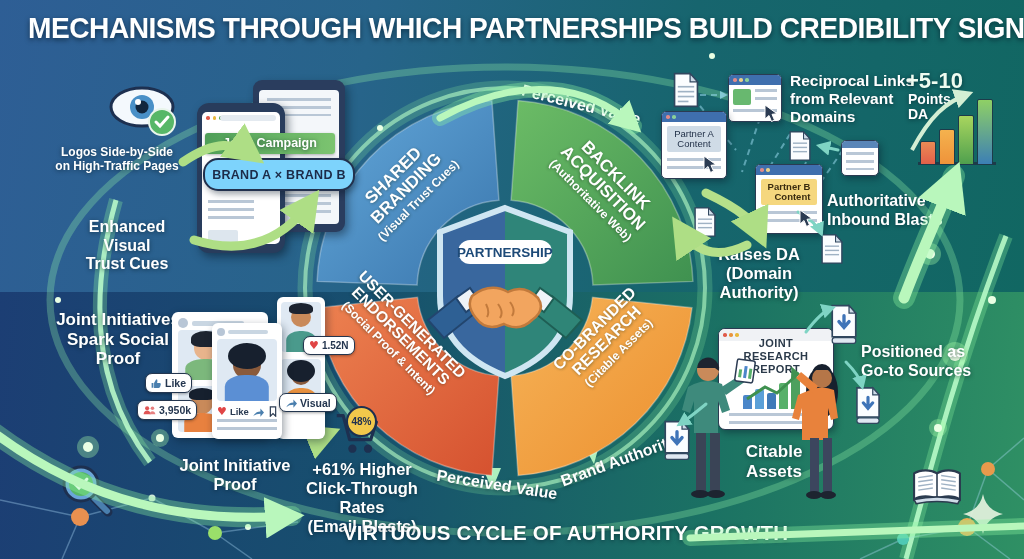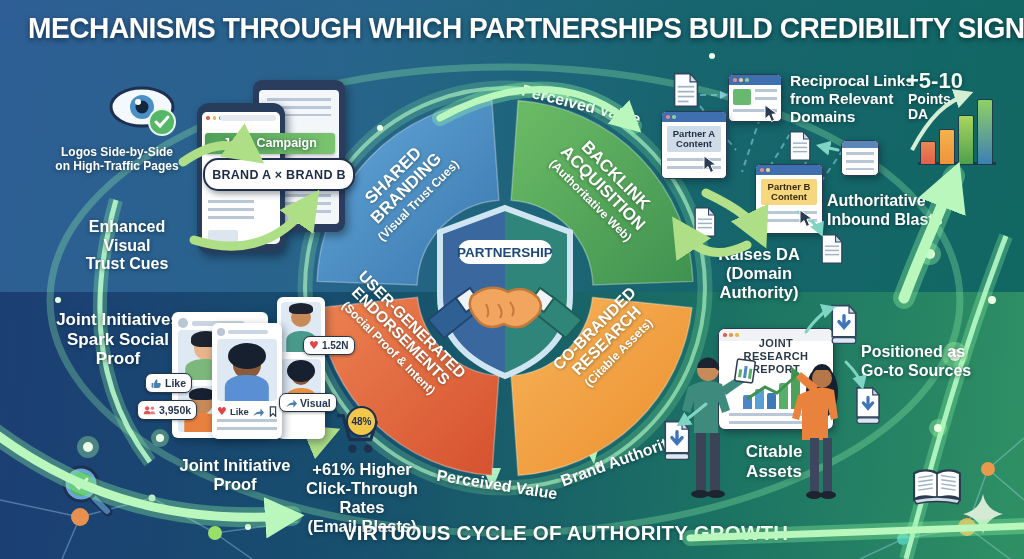--- a/index.html
+++ b/index.html
@@ -215,21 +215,21 @@
           <span class="bdot" style="background:#57a85c"></span>
       </div>
       <div class="abs" style="left:18px;top:3px;width:56px;height:6px;background:#e4eaf0;border-radius:3px"></div>
       <div class="abs lines" style="left:6px;top:88px;width:46px;height:24px"></div>
       <div class="abs" style="left:6px;top:118px;width:30px;height:16px;background:#dde6ee;border-radius:2px"></div>
     </div>
   </div>
   <div class="abs" style="left:205px;top:133px;width:130px;height:21px;background:linear-gradient(90deg,#4f9e58,#7cc470);border-radius:3px;display:flex;align-items:center;justify-content:center;box-shadow:0 1px 3px rgba(0,0,0,.3)">
     <span class="cap" style="position:static;font-size:12.5px">Joint Campaign</span>
   </div>
-  <div class="abs" style="left:203px;top:158px;width:148px;height:29px;background:#ffffff;border:2px solid #22314e;border-radius:15px;display:flex;align-items:center;justify-content:center;box-shadow:2px 3px 6px rgba(8,22,38,.4)">
+  <div class="abs" style="left:203px;top:158px;width:148px;height:29px;background:#7dd3fc;border:2px solid #22314e;border-radius:15px;display:flex;align-items:center;justify-content:center;box-shadow:2px 3px 6px rgba(8,22,38,.4)">
     <span style="font-size:12.5px;font-weight:800;color:#1c2b48;letter-spacing:.3px">BRAND A × BRAND B</span>
   </div>
 
   <svg class="abs" style="left:672px;top:72px;width:28px;height:36px" viewBox="0 0 34 44">
     <path d="M3,2 h19 l9,10 v30 h-28 z" fill="#fbfdff" stroke="#31475f" stroke-width="2"></path>
     <path d="M22,2 l9,10 h-9 z" fill="#cfdce8" stroke="#31475f" stroke-width="1.5"></path>
     <g stroke="#9fb2c4" stroke-width="2">
         <line x1="7" y1="18" x2="27" y2="18"></line>
         <line x1="7" y1="24" x2="27" y2="24"></line>
         <line x1="7" y1="30" x2="27" y2="30"></line>
@@ -249,32 +249,32 @@
   <div class="cap" style="left:790px;top:72px;width:140px;font-size:15.5px">Reciprocal Links
 from Relevant
 Domains</div>
 
   <div class="win" style="left:661px;top:111px;width:64px;height:66px">
     <div class="bar">
         <span class="bdot" style="background:#e08a8a"></span>
         <span class="bdot" style="background:#8ad09a"></span>
       </div>
     <div class="abs" style="left:5px;top:14px;width:54px;height:26px;background:#cfdbe6;border-radius:2px;display:flex;align-items:center;justify-content:center">
-      <span style="font-size:9.5px;font-weight:700;color:#1e2d45;text-align:center;white-space:pre-line;line-height:1.1">Partner A
+      <span style="font-size:9.5px;font-weight:400;color:#1e2d45;text-align:center;white-space:pre-line;line-height:1.1">Partner A
 Content</span>
     </div>
     <div class="abs lines" style="left:5px;top:46px;width:54px;height:14px"></div>
   </div>
   <div class="win" style="left:755px;top:164px;width:66px;height:68px">
     <div class="bar">
         <span class="bdot" style="background:#e08a8a"></span>
         <span class="bdot" style="background:#e8d08a"></span>
       </div>
     <div class="abs" style="left:5px;top:14px;width:56px;height:26px;background:#f5d77e;border-radius:2px;display:flex;align-items:center;justify-content:center">
-      <span style="font-size:9.5px;font-weight:800;color:#3a2c10;text-align:center;white-space:pre-line;line-height:1.1">Partner B
+      <span style="font-size:9.5px;font-weight:800;color:#3a2c10;text-align:right;white-space:pre-line;line-height:1.1">Partner B
 Content</span>
     </div>
     <div class="abs lines" style="left:5px;top:46px;width:56px;height:14px"></div>
   </div>
 
   <svg class="abs" style="left:693px;top:206px;width:24px;height:32px" viewBox="0 0 34 44">
     <path d="M3,2 h19 l9,10 v30 h-28 z" fill="#fbfdff" stroke="#31475f" stroke-width="2"></path>
       <path d="M22,2 l9,10 h-9 z" fill="#cfdce8" stroke="#31475f" stroke-width="1.5"></path>
     <g stroke="#9fb2c4" stroke-width="2">
         <line x1="7" y1="18" x2="27" y2="18"></line>

